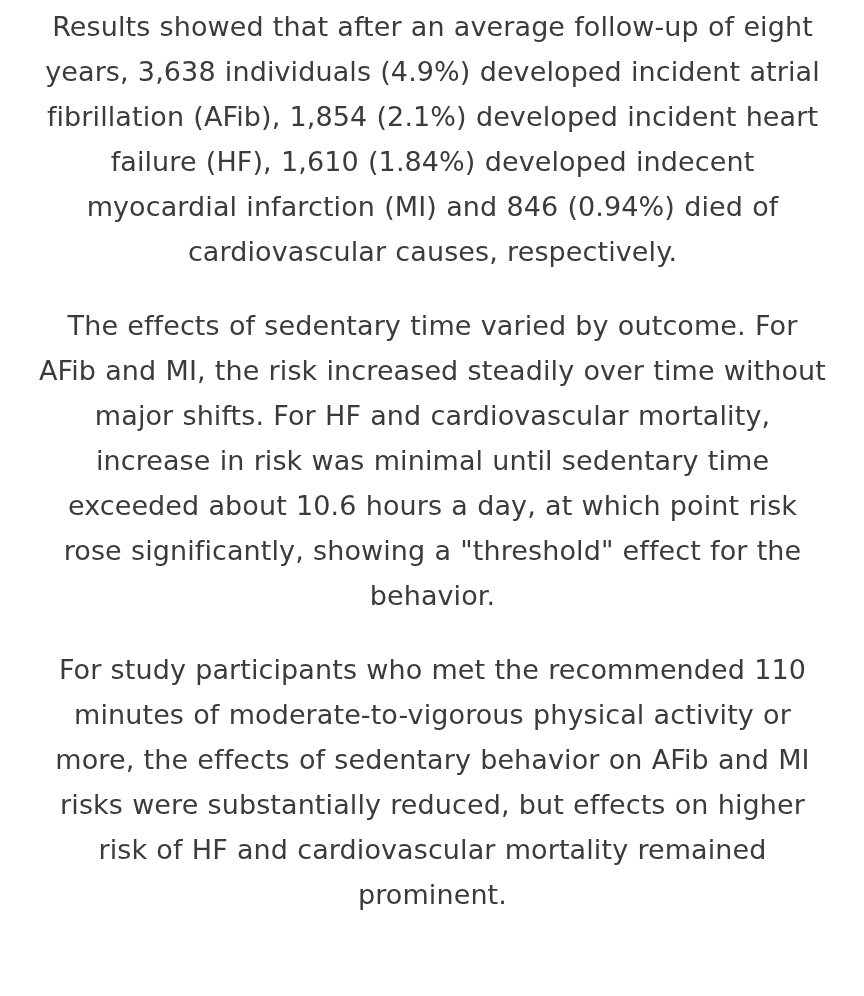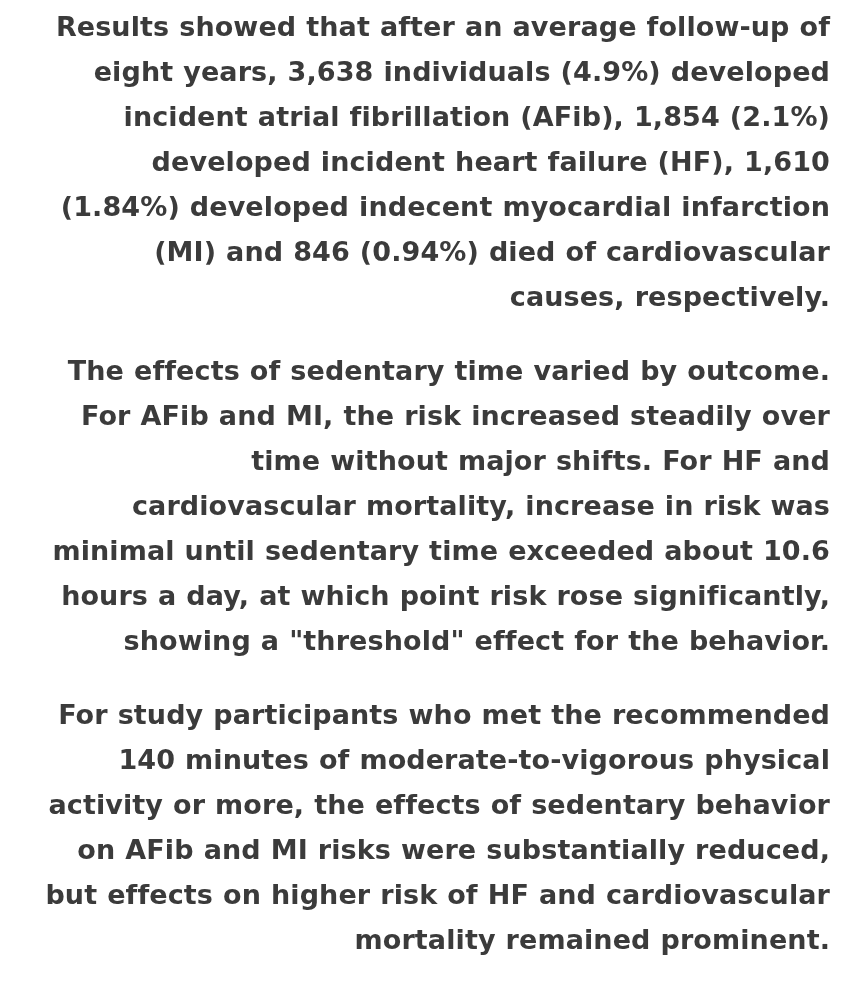--- a/index.html
+++ b/index.html
@@ -17,26 +17,26 @@
   }
   .article {
     box-sizing: border-box;
     width: 864px;
     padding: 4px 34px 0 35px;
   }
   .article p {
     margin: 0 0 29px 0;
     font-size: 27px;
     line-height: 45px;
-    font-weight: 700;
+    font-weight: 400;
     letter-spacing: 0.1px;
     word-spacing: 0.5px;
-    text-align: right;
+    text-align: center;
   }
 </style>
 </head>
 <body>
 
 <div class="article">
   <p>Results showed that after an average follow-up of eight years, 3,638 individuals (4.9%) developed incident atrial fibrillation (AFib), 1,854 (2.1%) developed incident heart failure (HF), 1,610 (1.84%) developed indecent myocardial infarction (MI) and 846 (0.94%) died of cardiovascular causes, respectively.</p>
   <p>The effects of sedentary time varied by outcome. For AFib and MI, the risk increased steadily over time without major shifts. For HF and cardiovascular mortality, increase in risk was minimal until sedentary time exceeded about 10.6 hours a day, at which point risk rose significantly, showing a "threshold" effect for the behavior.</p>
-  <p>For study participants who met the recommended 140 minutes of moderate-to-vigorous physical activity or more, the effects of sedentary behavior on AFib and MI risks were substantially reduced, but effects on higher risk of HF and cardiovascular mortality remained prominent.</p>
+  <p>For study participants who met the recommended 110 minutes of moderate-to-vigorous physical activity or more, the effects of sedentary behavior on AFib and MI risks were substantially reduced, but effects on higher risk of HF and cardiovascular mortality remained prominent.</p>
 </div>
 
 </body></html>

